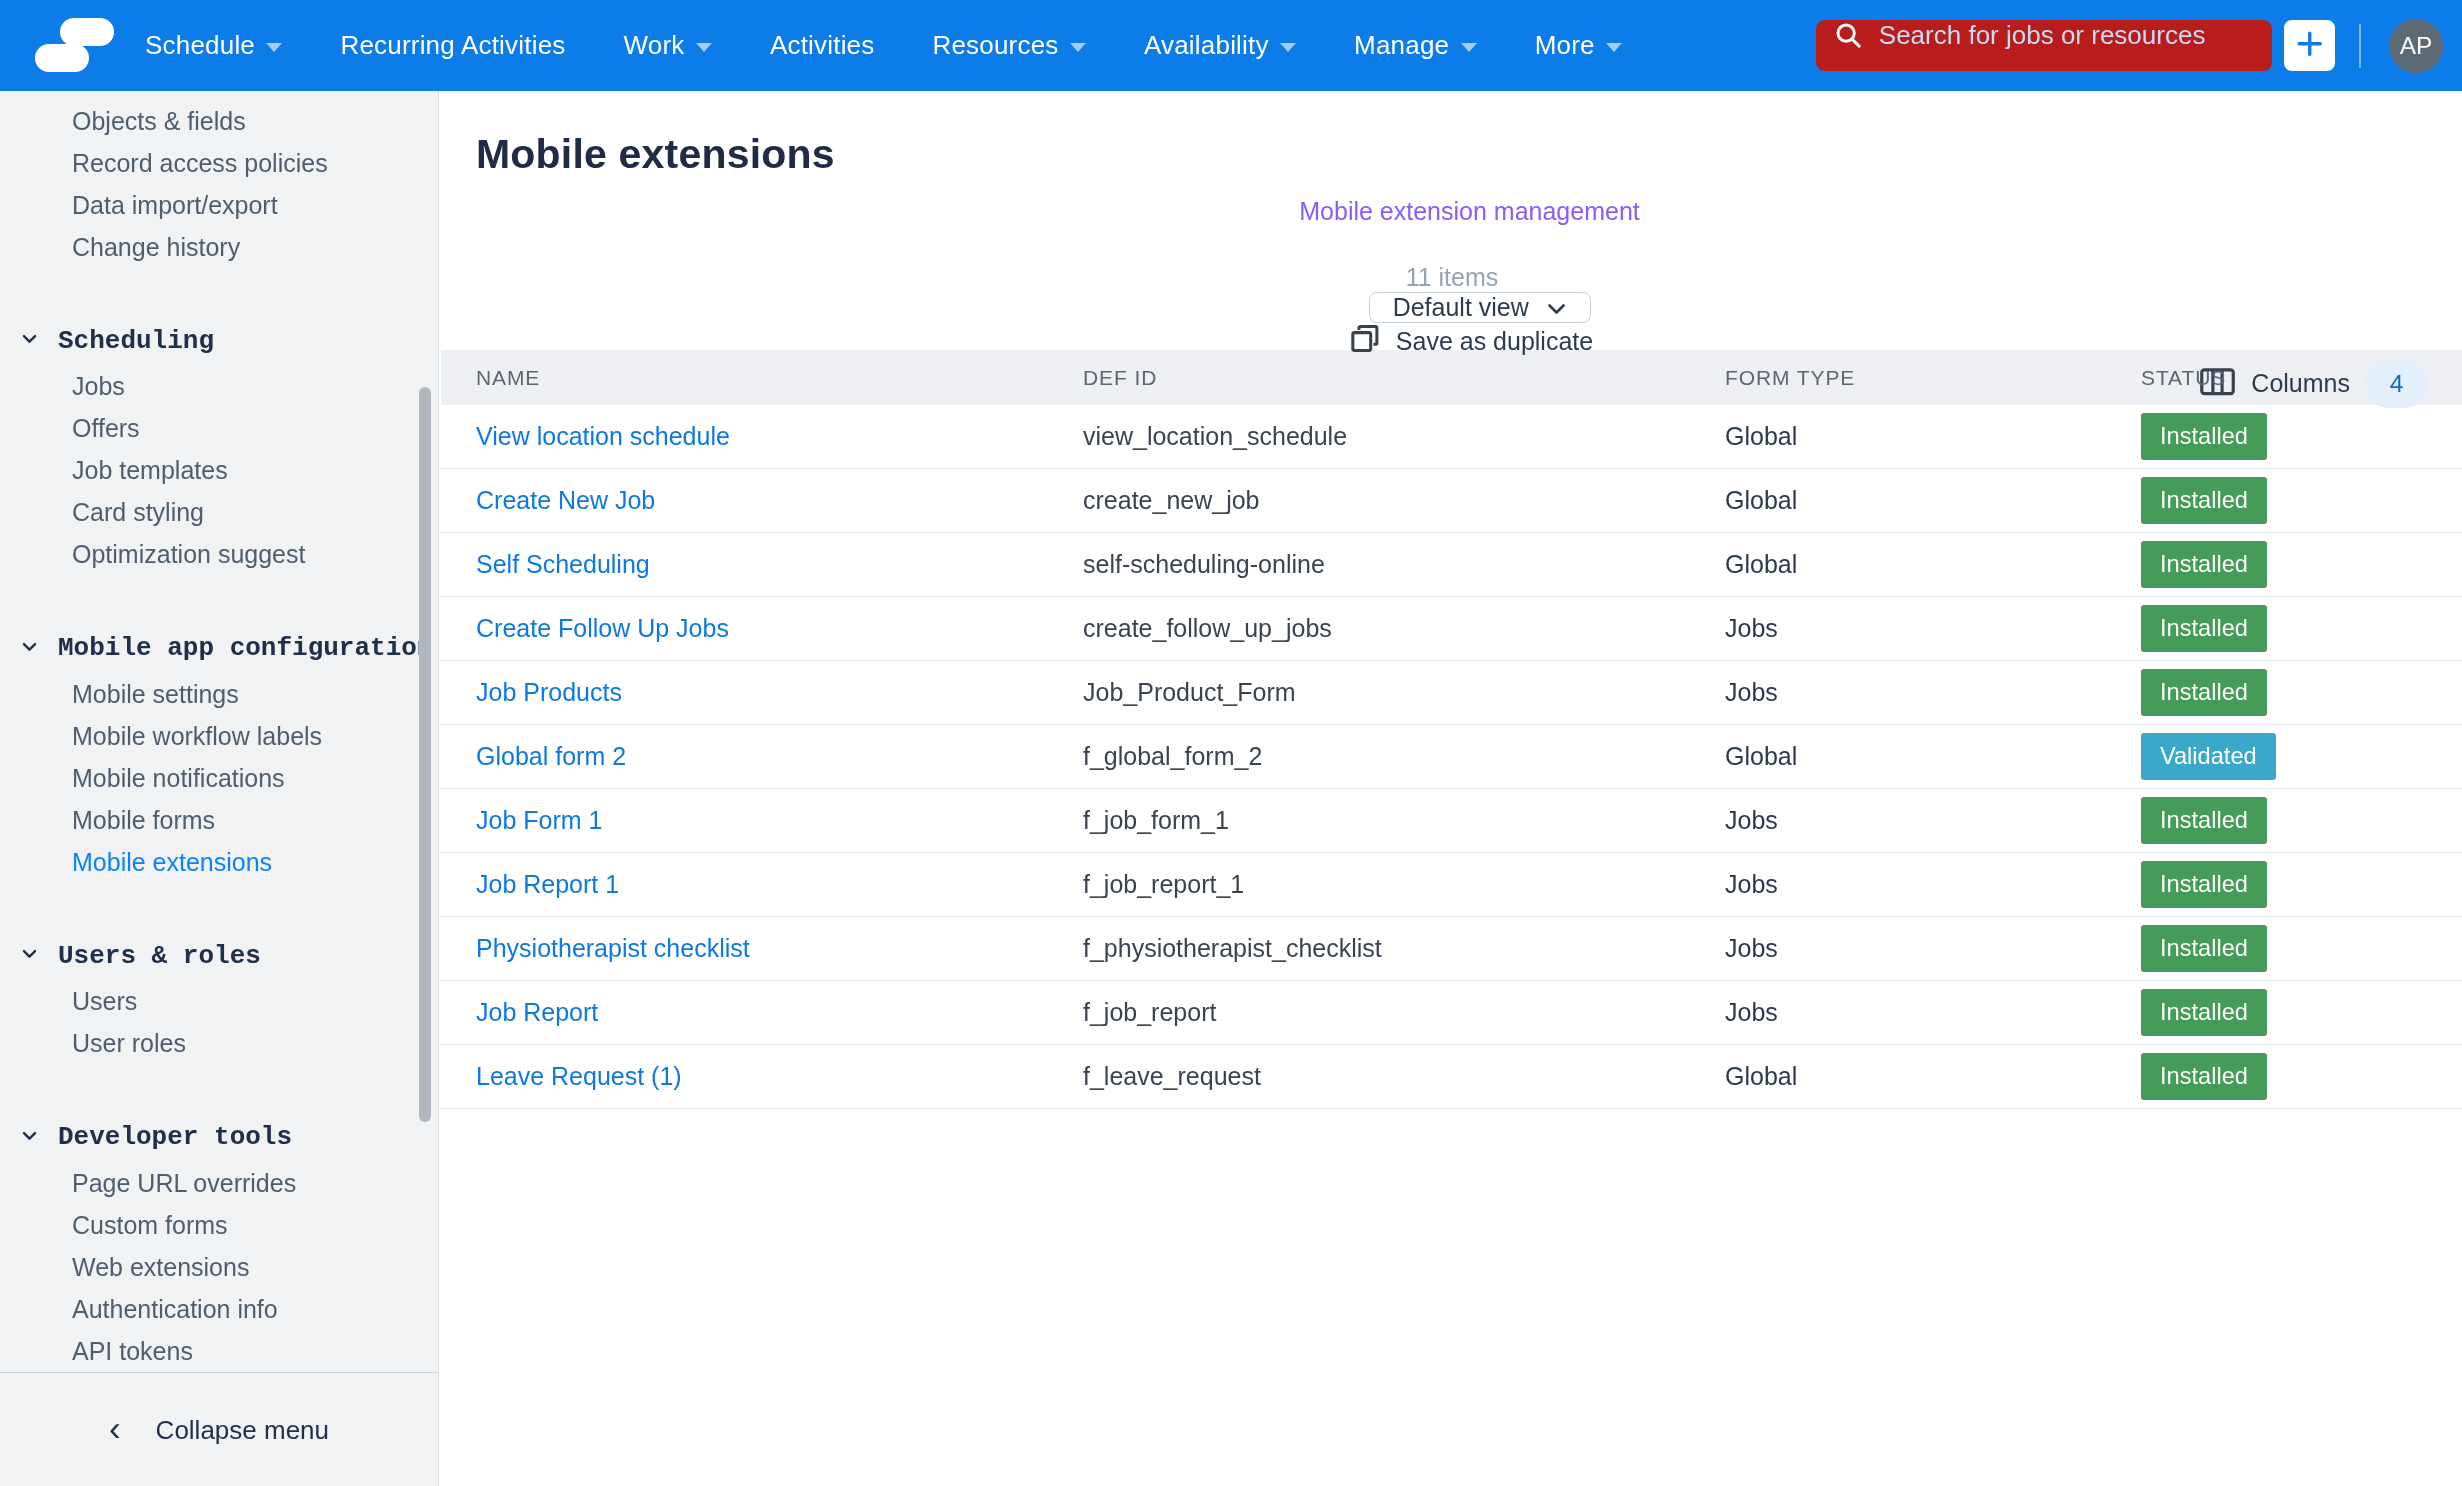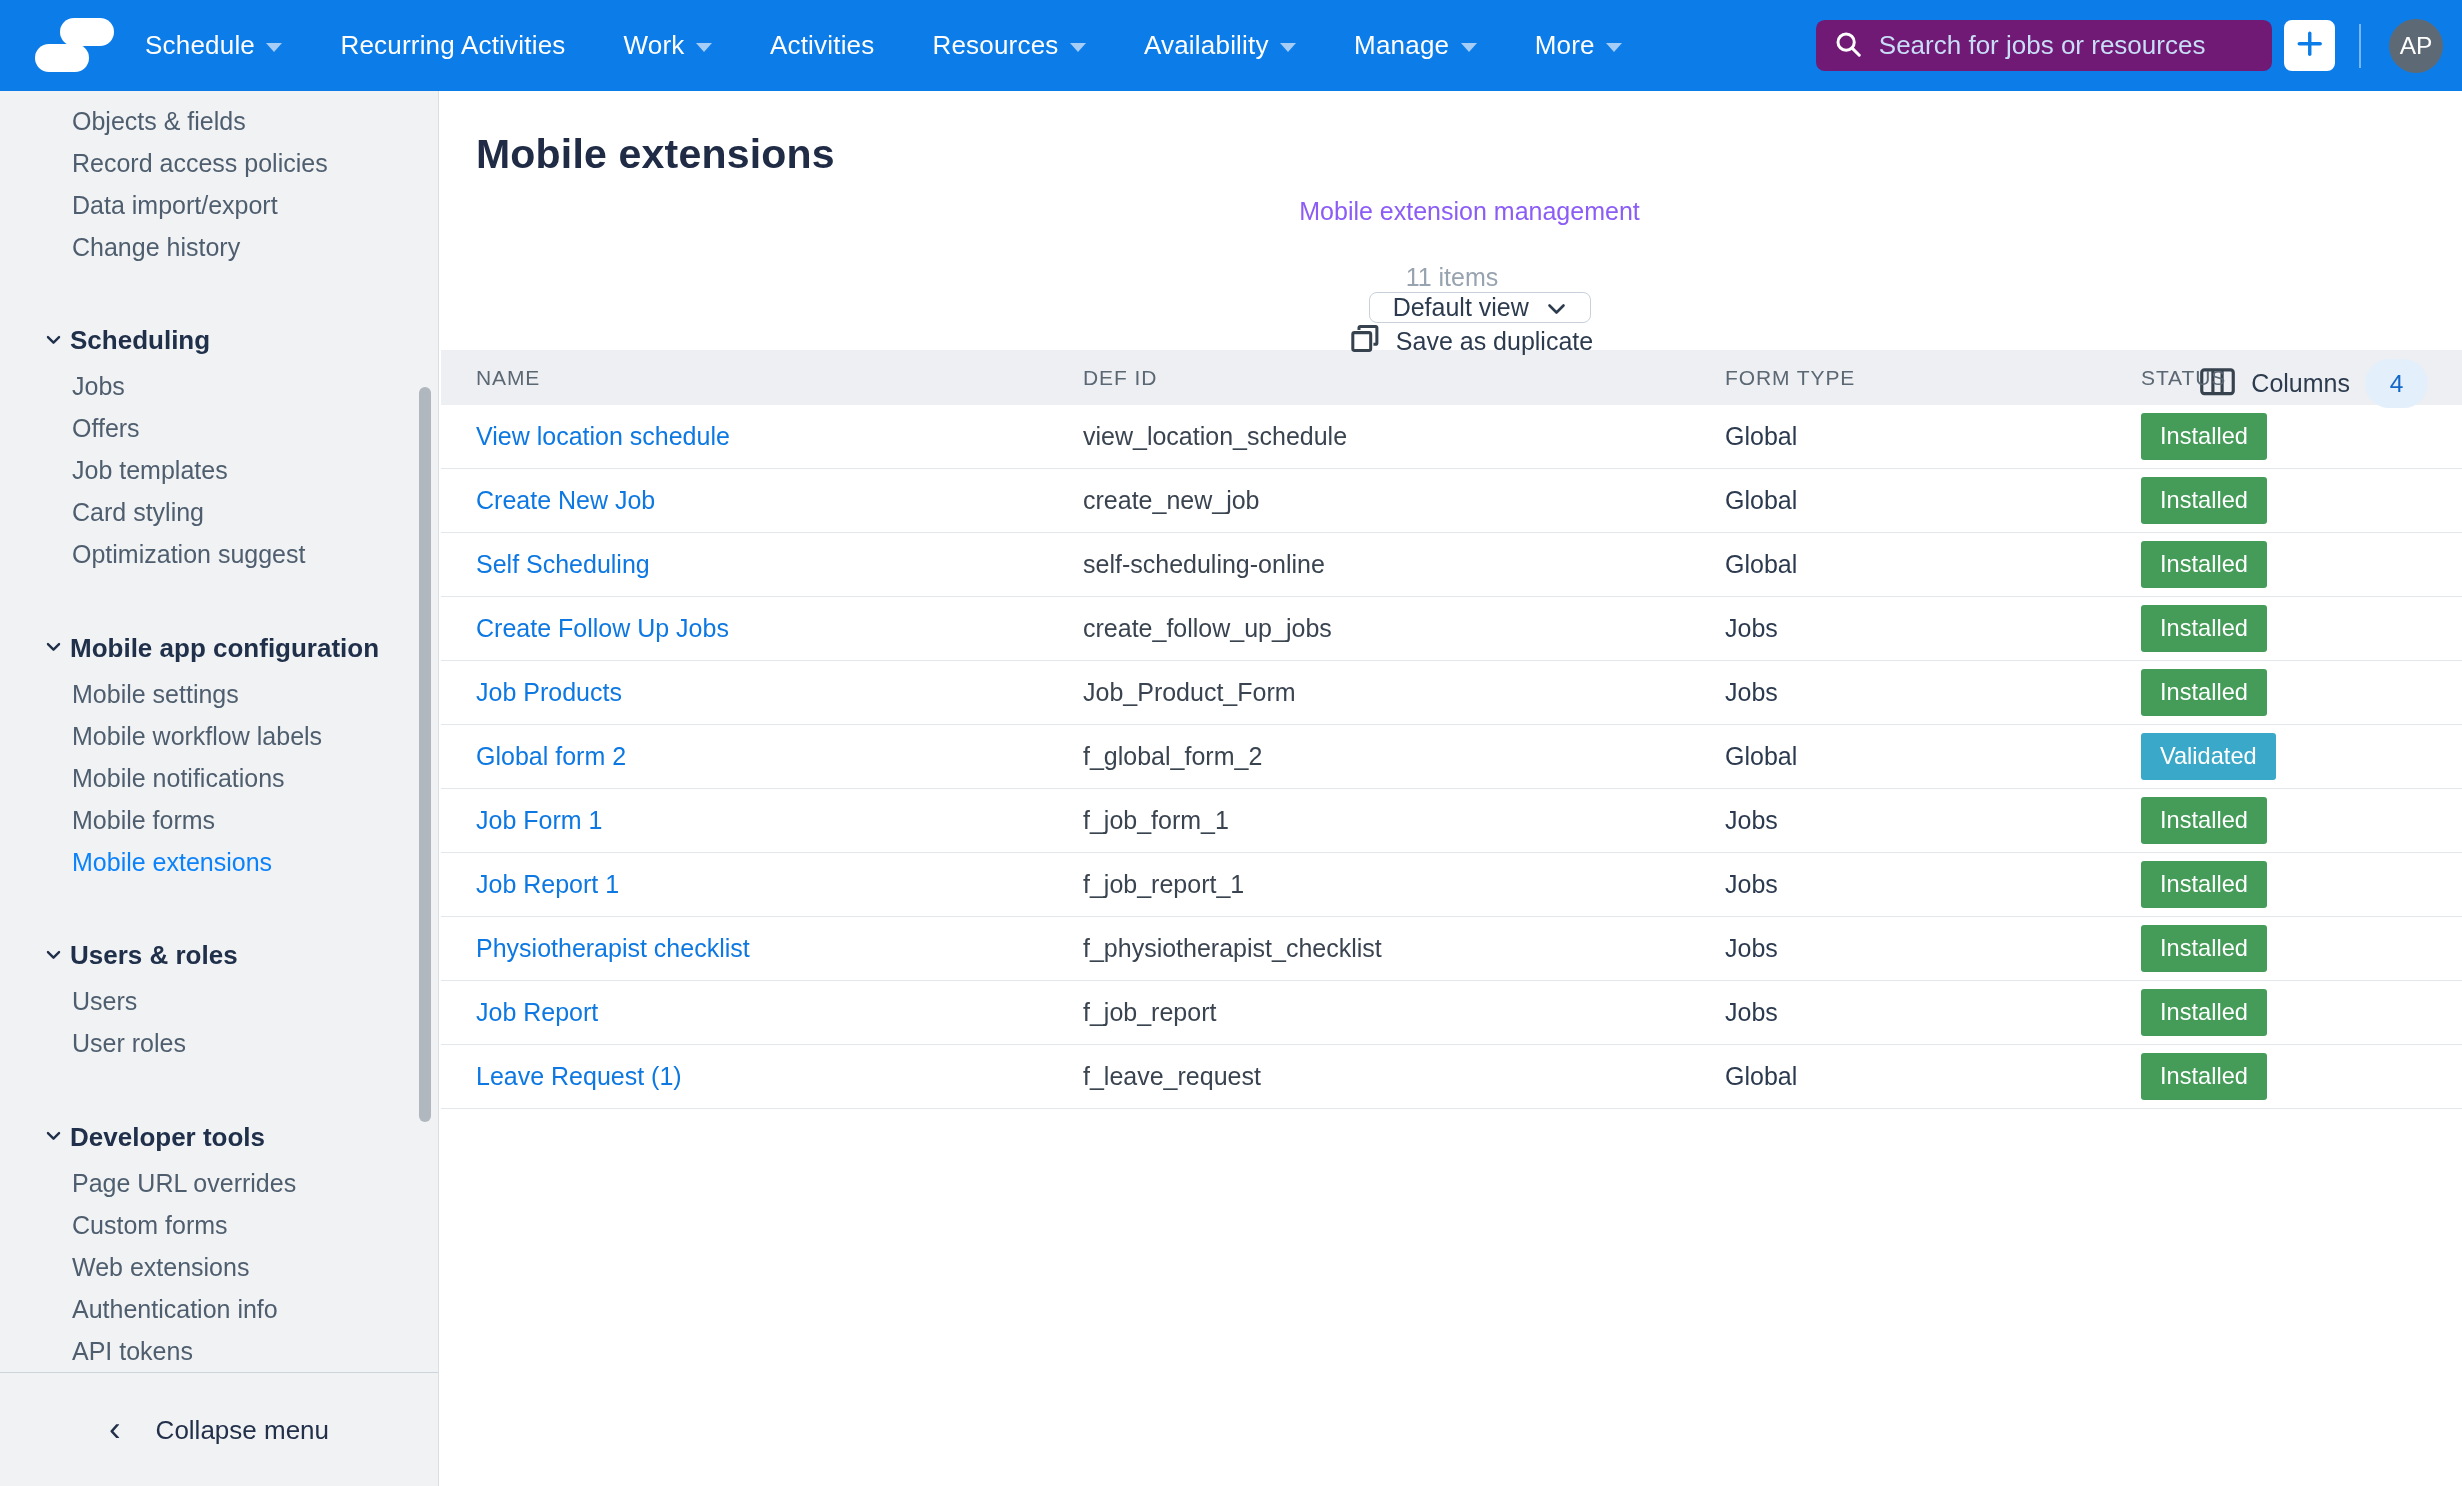--- a/index.html
+++ b/index.html
@@ -12,39 +12,39 @@
     background:#0c7ce9; display:flex; align-items:center; padding:0 19px 0 35px; }
   .logo { position:relative; width:96px; height:56px; flex:0 0 auto; cursor:pointer; }
   .logo .pill { position:absolute; background:#fff; width:54px; height:28px; border-radius:14px; }
   .logo .p1 { left:24.5px; top:0.9px; }
   .logo .p2 { left:0px;  top:26px; }
   .menu { display:flex; align-items:center; gap:58px; margin-left:14px; }
   .nav-item { display:flex; align-items:center; gap:11.4px; color:#fff; font-size:26px;
     font-weight:500; letter-spacing:0.2px; cursor:pointer; white-space:nowrap; }
   .caret { width:0; height:0; border-left:8.7px solid transparent; border-right:8.7px solid transparent;
     border-top:9.6px solid #a6cdf6; margin-top:3.5px; }
-  .search { margin-left:auto; width:456px; height:51px; background:#701a75; border-radius:8.7px;
-    display:flex; align-items:center; padding:0 17.5px; cursor:text; }
+  .search { margin-left:auto; width:456px; height:51px; background:#b91c1c; border-radius:8.7px;
+    display:flex; align-items:flex-start; padding:0 17.5px; cursor:text; }
   .search svg { flex:0 0 auto; }
   .search .ph { color:#c9ddf7; font-size:26px; margin-left:15.7px; white-space:nowrap; }
   .addbtn { margin-left:12.2px; width:51px; height:51px; background:#fff; border:none; border-radius:7.9px;
     display:flex; align-items:center; justify-content:center; cursor:pointer; }
   .navdiv { width:1.7px; height:44px; background:rgba(255,255,255,.45); margin-left:24.5px; }
   .avatar { margin-left:28px; width:54px; height:54px; border-radius:50%; background:#5d6a76;
     color:#fff; font-size:24.5px; font-weight:500; display:flex; align-items:center; justify-content:center; cursor:pointer; }
 
   
   .sidebar { position:absolute; top:91px; left:0; width:439px; height:1396px;
     background:#f0f2f4; border-right:1.7px solid #d9dee3; }
   .side-scroll { position:absolute; top:0; left:0; right:0; bottom:115px; overflow:hidden; padding-top:8.7px; }
   .side-item { height:42px; line-height:42px; padding-left:72px; font-size:25px; color:#4f5e6e;
     cursor:pointer; white-space:nowrap; }
   .side-item.active { color:#0c82fa; }
   .side-section { margin-top:52px; margin-bottom:3.5px; height:42px; display:flex; align-items:center;
-    padding-left:44px; gap:7px; cursor:pointer; }
+    padding-left:20px; gap:19px; cursor:pointer;font-family:Liberation Mono, monospace; }
   .side-section .sec-title { font-size:26px; font-weight:700; color:#20304a; white-space:nowrap; }
   .chev-down { width:19px; height:19px; flex:0 0 auto; }
   .scroll-thumb { position:absolute; right:7px; top:296px; width:12.2px; height:735px;
     border-radius:6.1px; background:#b1b7be; cursor:grab; }
   .side-footer { position:absolute; left:0; right:0; bottom:0; height:115px;
     border-top:1.7px solid #ccd3da; display:flex; align-items:center; justify-content:center;
     gap:35px; cursor:pointer; background:#f0f2f4; }
   .side-footer .lbl { font-size:26px; color:#22304a; }
   .chevron-left { font-size:35px; color:#22304a; line-height:1; margin-top:-5.2px; }
 

